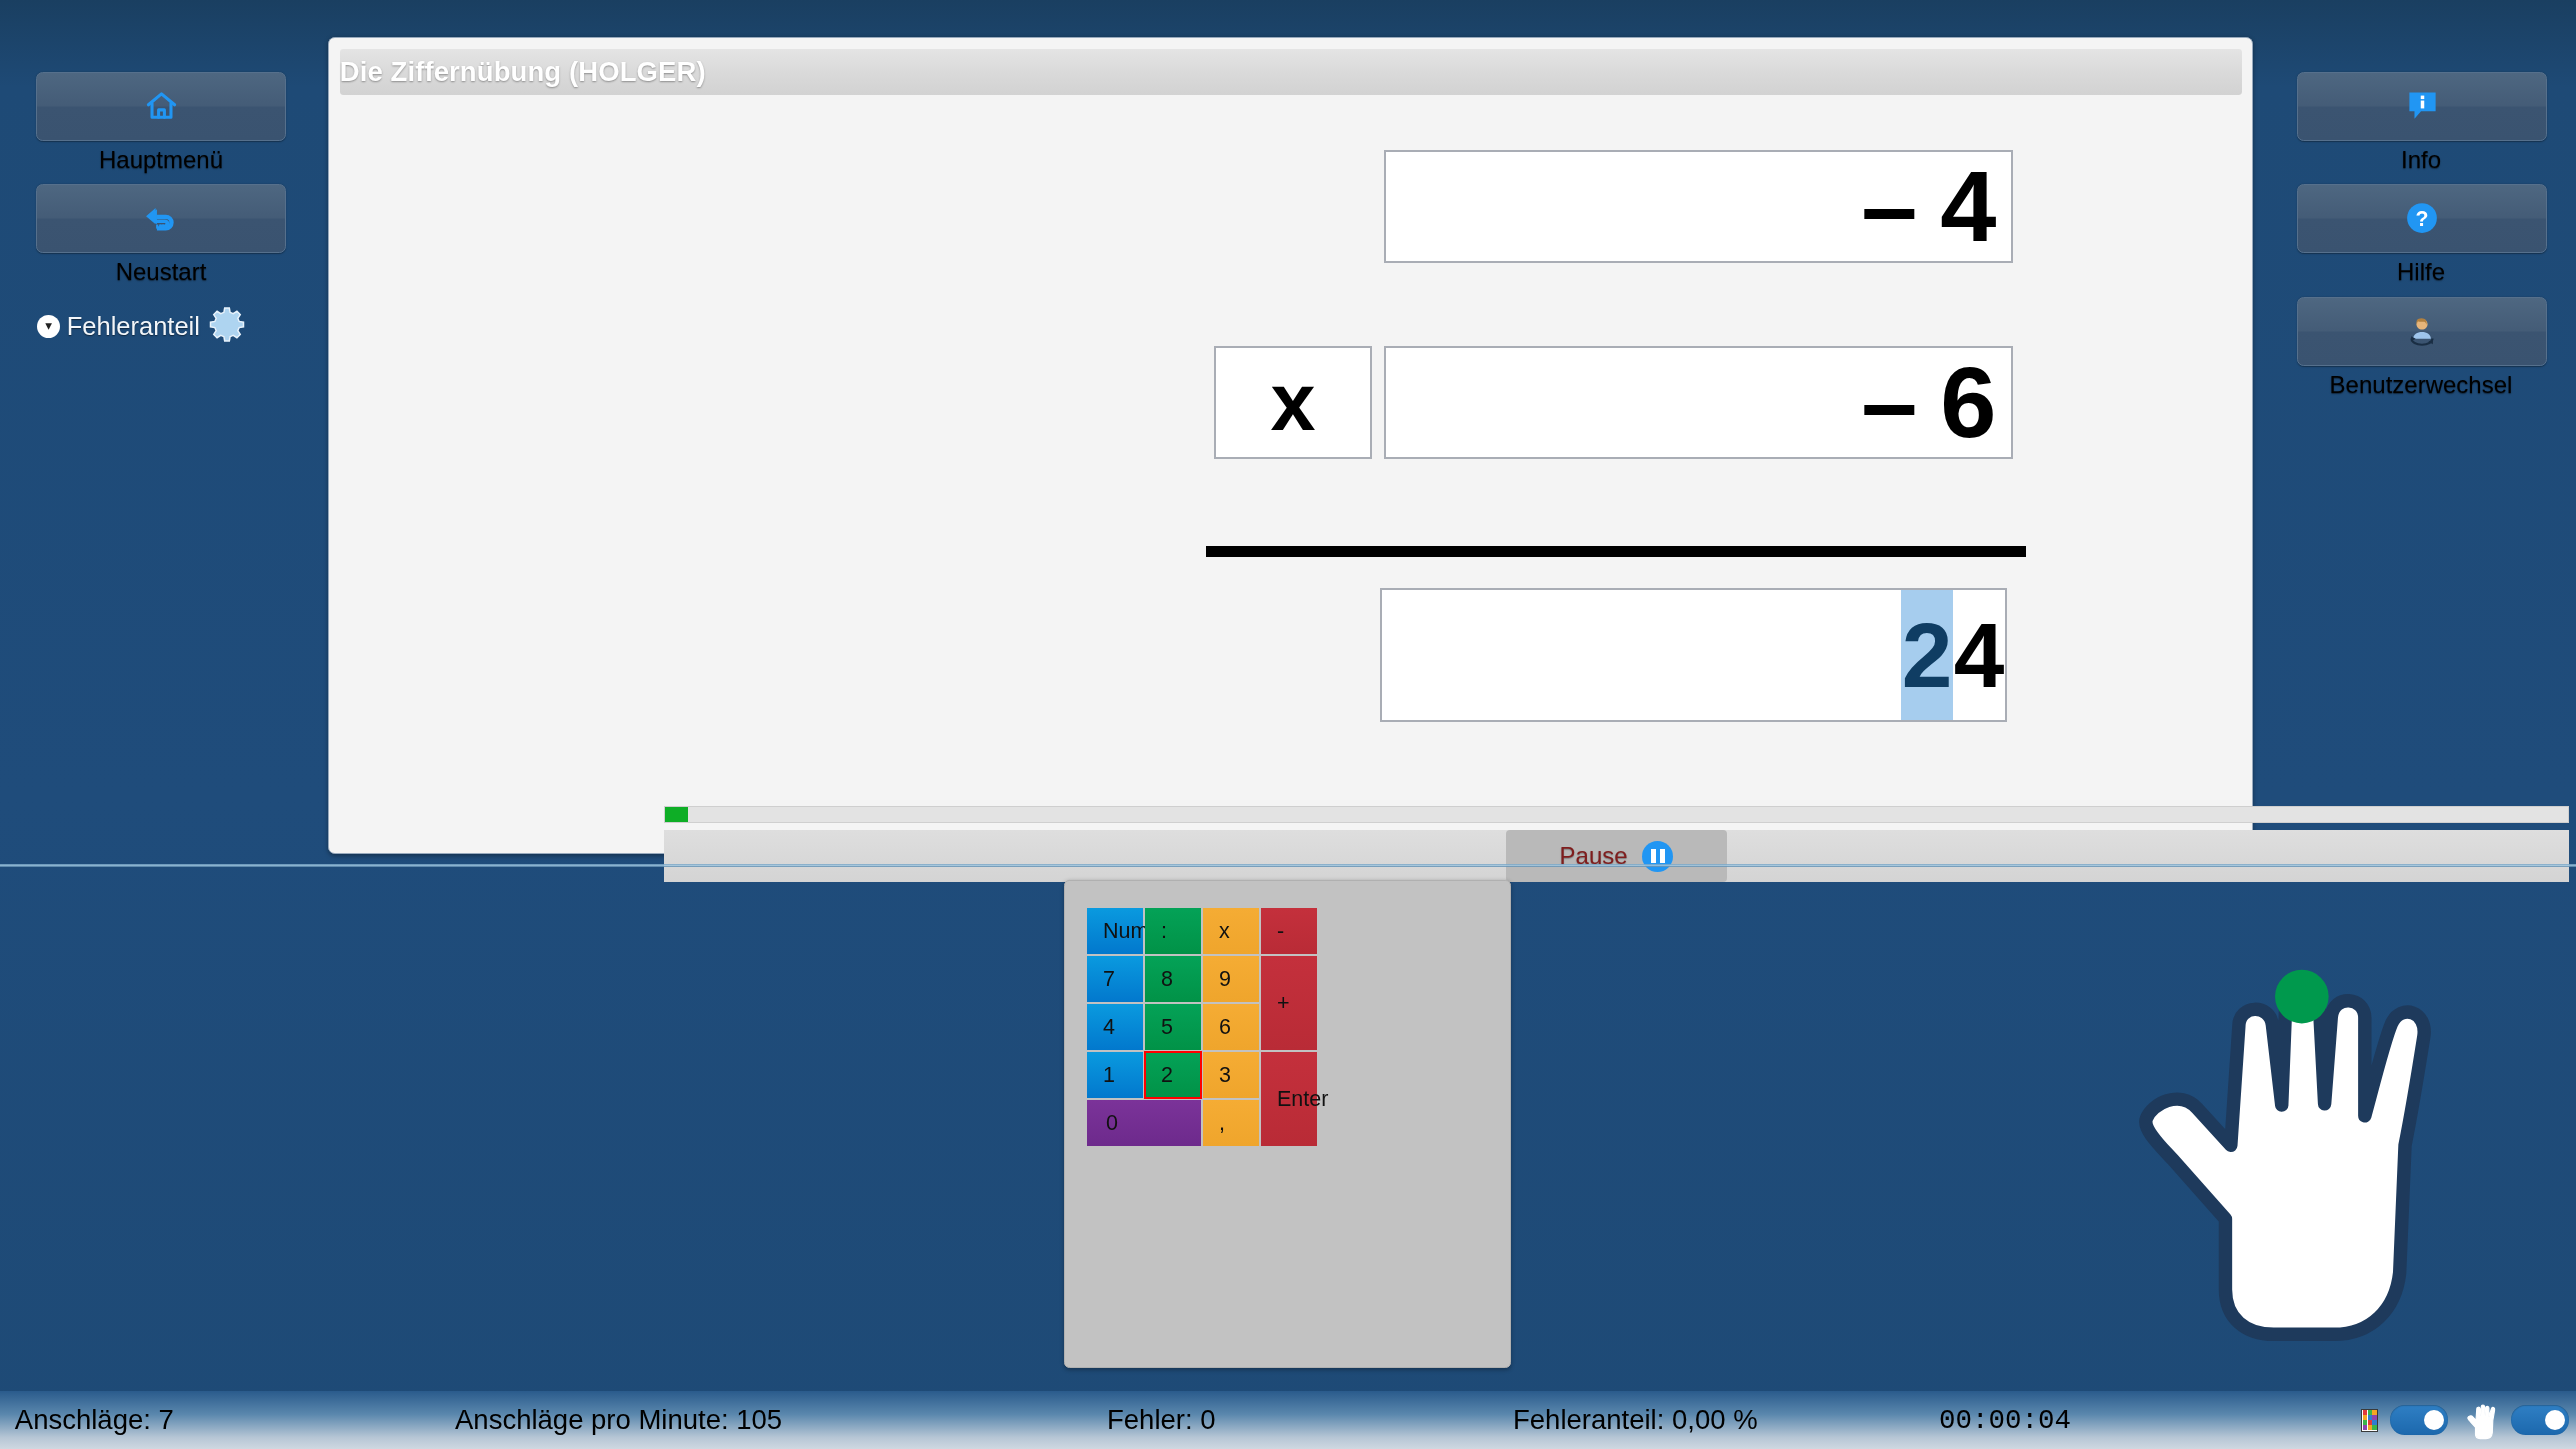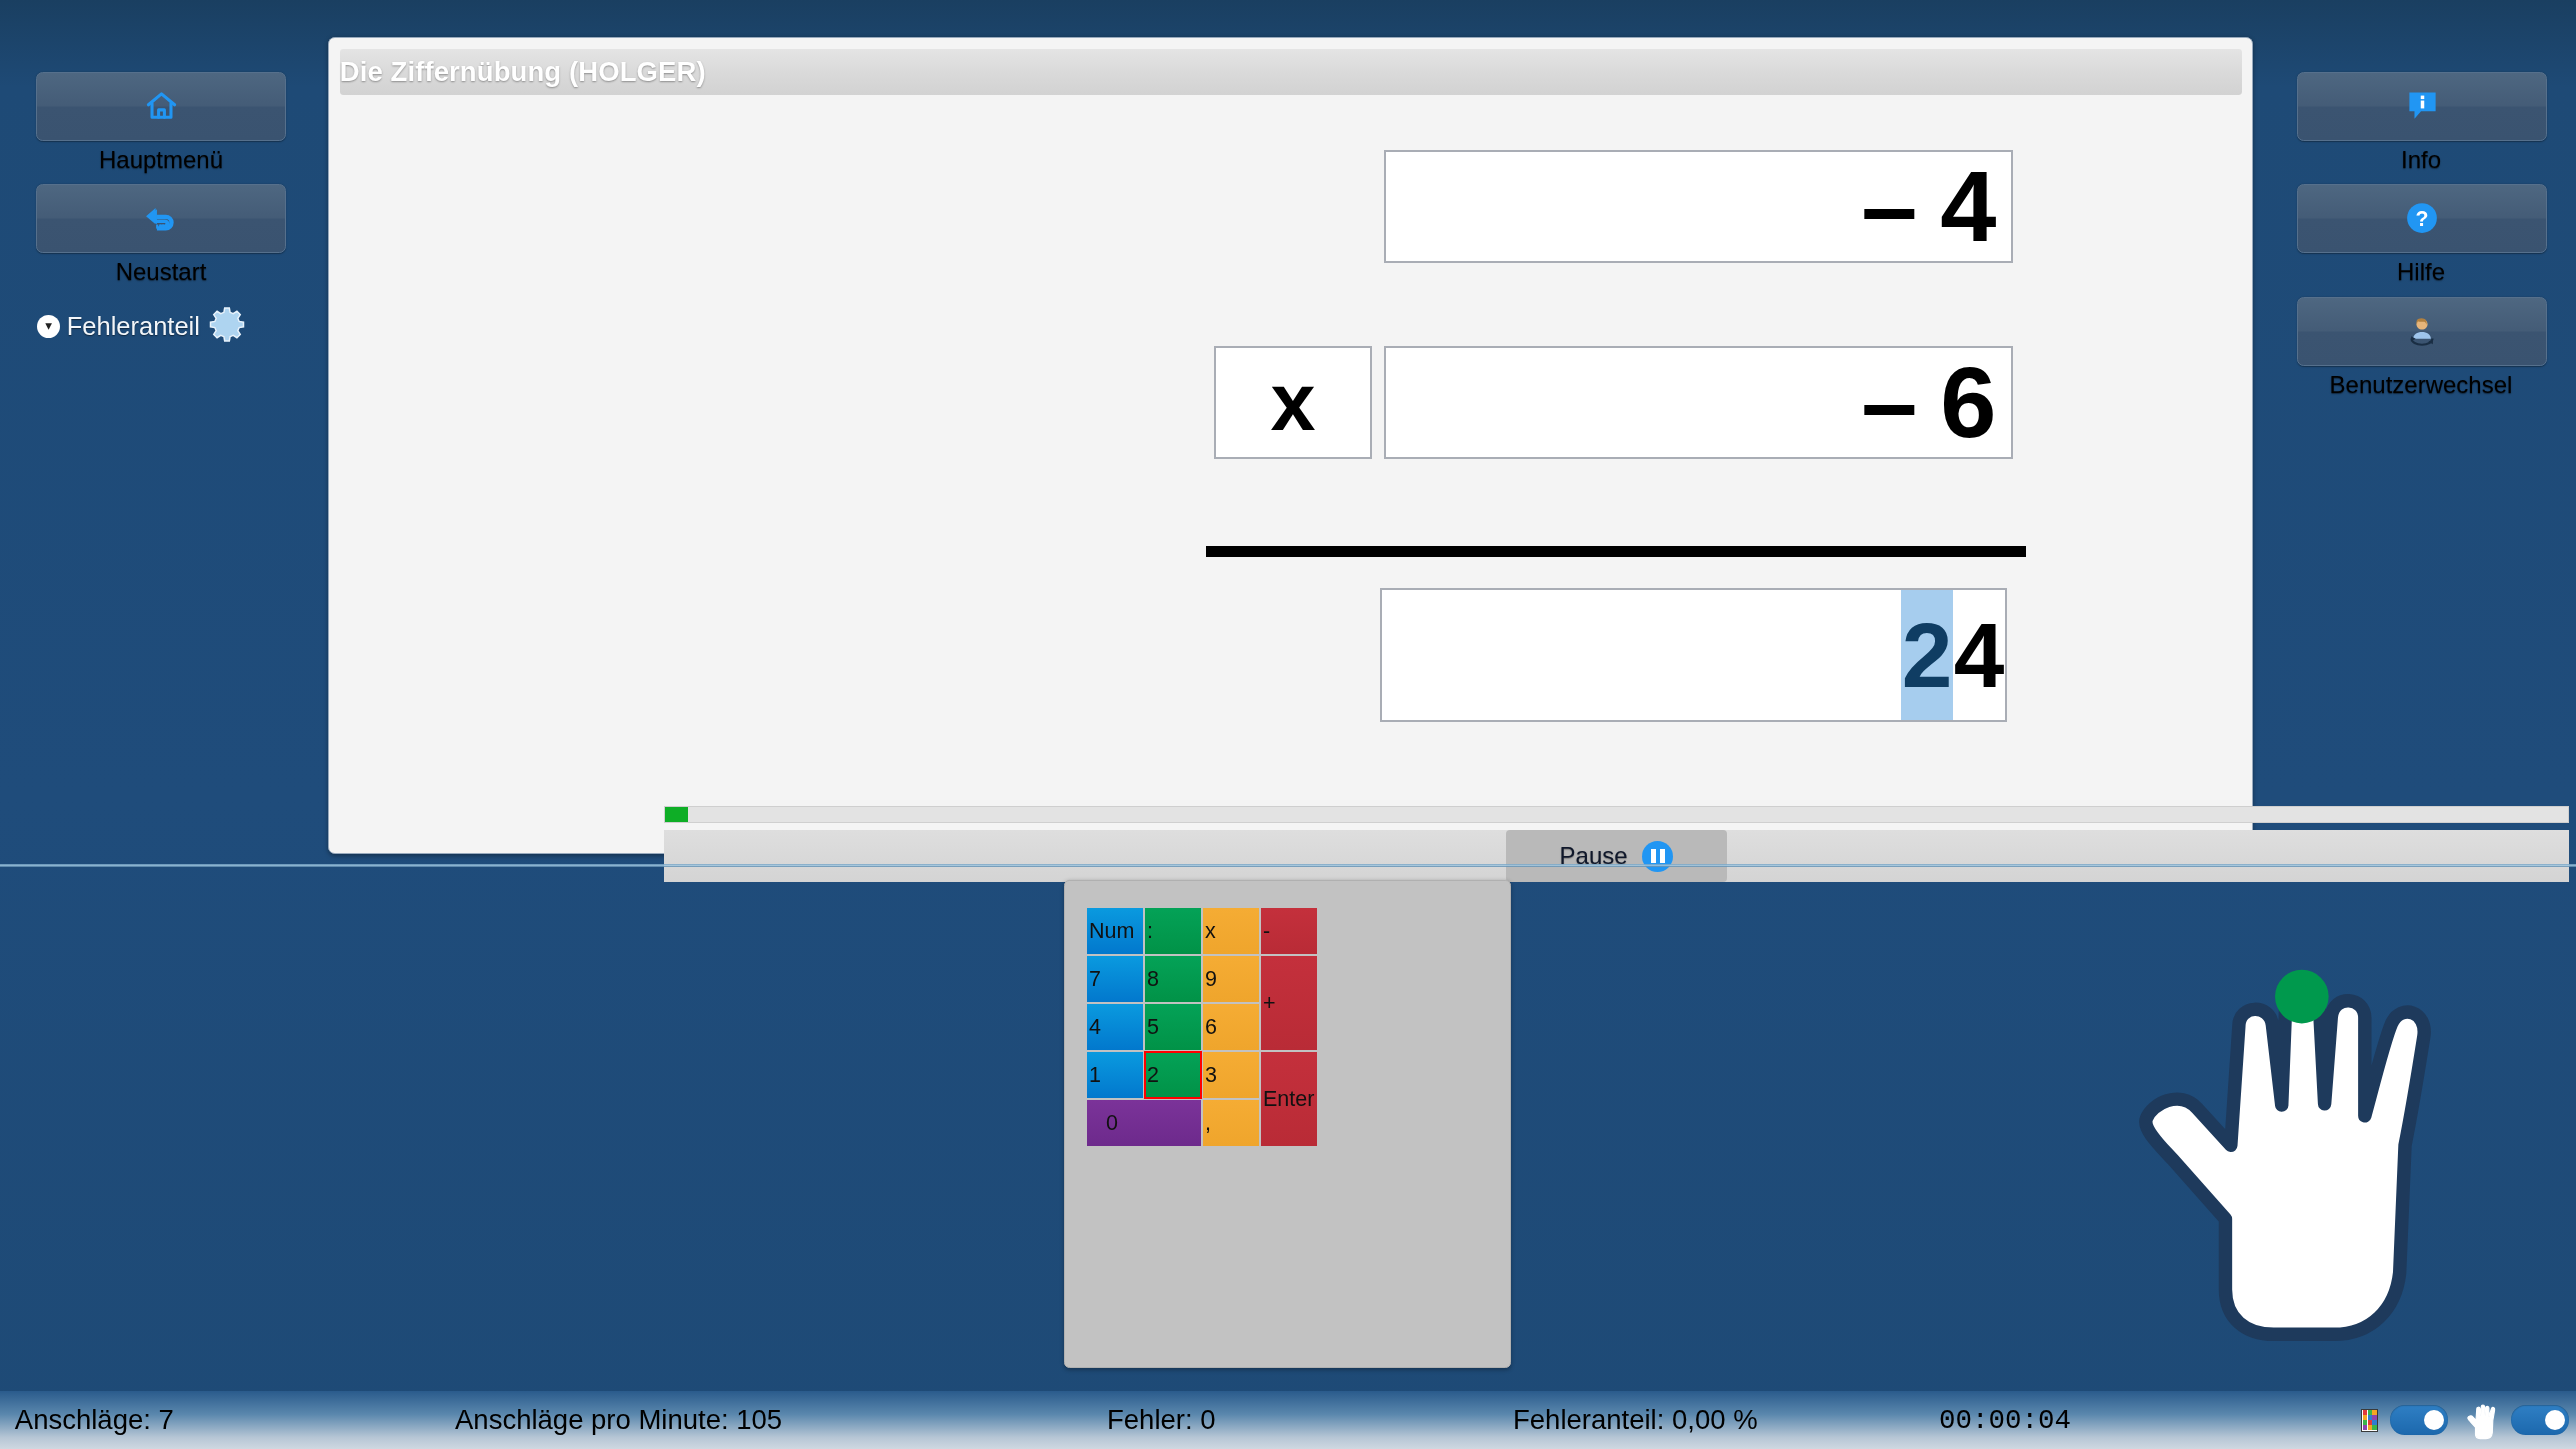--- a/index.html
+++ b/index.html
@@ -89,21 +89,21 @@
   #progress-track{
     position:absolute;left:335px;top:768px;width:1905px;height:17.4px;
     background:#e3e3e3;border:0.7px solid #cfcfcf;box-sizing:border-box;
   }
   #progress-fill{height:100%;background:#0eae26;}
   #pause-btn{
     position:absolute;left:1177px;top:792px;width:221px;height:52px;
     background:#b9b9b9;border-radius:4px;
     display:flex;align-items:center;justify-content:center;gap:14.8px;
   }
-  #pause-label{color:#0f172a;font-size:24px;text-shadow:0 0.7px 1.3px rgba(0,0,0,.35);}
+  #pause-label{color:#7f1d1d;font-size:24px;text-shadow:0 0.7px 1.3px rgba(0,0,0,.35);}
   #pause-icon{
     width:31px;height:31px;border-radius:50%;background:#2196f3;
     display:flex;align-items:center;justify-content:center;gap:4px;
   }
   #pause-icon i{display:block;width:4.7px;height:14.8px;background:#fff;}
   #pause-strip{
     position:absolute;left:335px;top:792px;width:1905px;height:52px;
     background:linear-gradient(180deg,#dedede 0%,#d4d4d4 100%);
   }
 
@@ -118,21 +118,21 @@
     box-shadow:0 1.3px 4px rgba(0,0,0,.3);
   }
   #keypad-grid{
     position:absolute;left:22px;top:27px;width:392px;height:429px;
     display:grid;grid-template-columns:53px 53px 53px 53px;
     grid-template-rows:44px 44px 44px 44px 44px;gap:2px;
     grid-auto-flow:row;
   }
   #keypad-grid{grid-template-columns:56px 56px 56px 56px;grid-template-rows:46px 46px 46px 46px 46px;}
   .key{
-    display:flex;align-items:center;padding-left:2px;
+    display:flex;align-items:center;padding-left:16px;
     font-size:21.5px;color:#111;box-sizing:border-box;position:relative;
   }
   .key.c-blue  {background:linear-gradient(180deg,#0a9adf 0%,#0278cd 100%);}
   .key.c-green {background:linear-gradient(180deg,#04a257 0%,#019247 100%);}
   .key.c-orange{background:linear-gradient(180deg,#f5ac34 0%,#efa52c 100%);}
   .key.c-red   {background:linear-gradient(180deg,#c4303c 0%,#b92b36 100%);}
   .key.c-purple{background:linear-gradient(180deg,#7b3399 0%,#6d2a8c 100%);}
   .key.sel{outline:2.7px solid #ff0000;outline-offset:-1.3px;z-index:3;}
   .key.span2r{grid-row:span 2;}
   .key.span2c{grid-column:span 2;padding-left:19px;}

